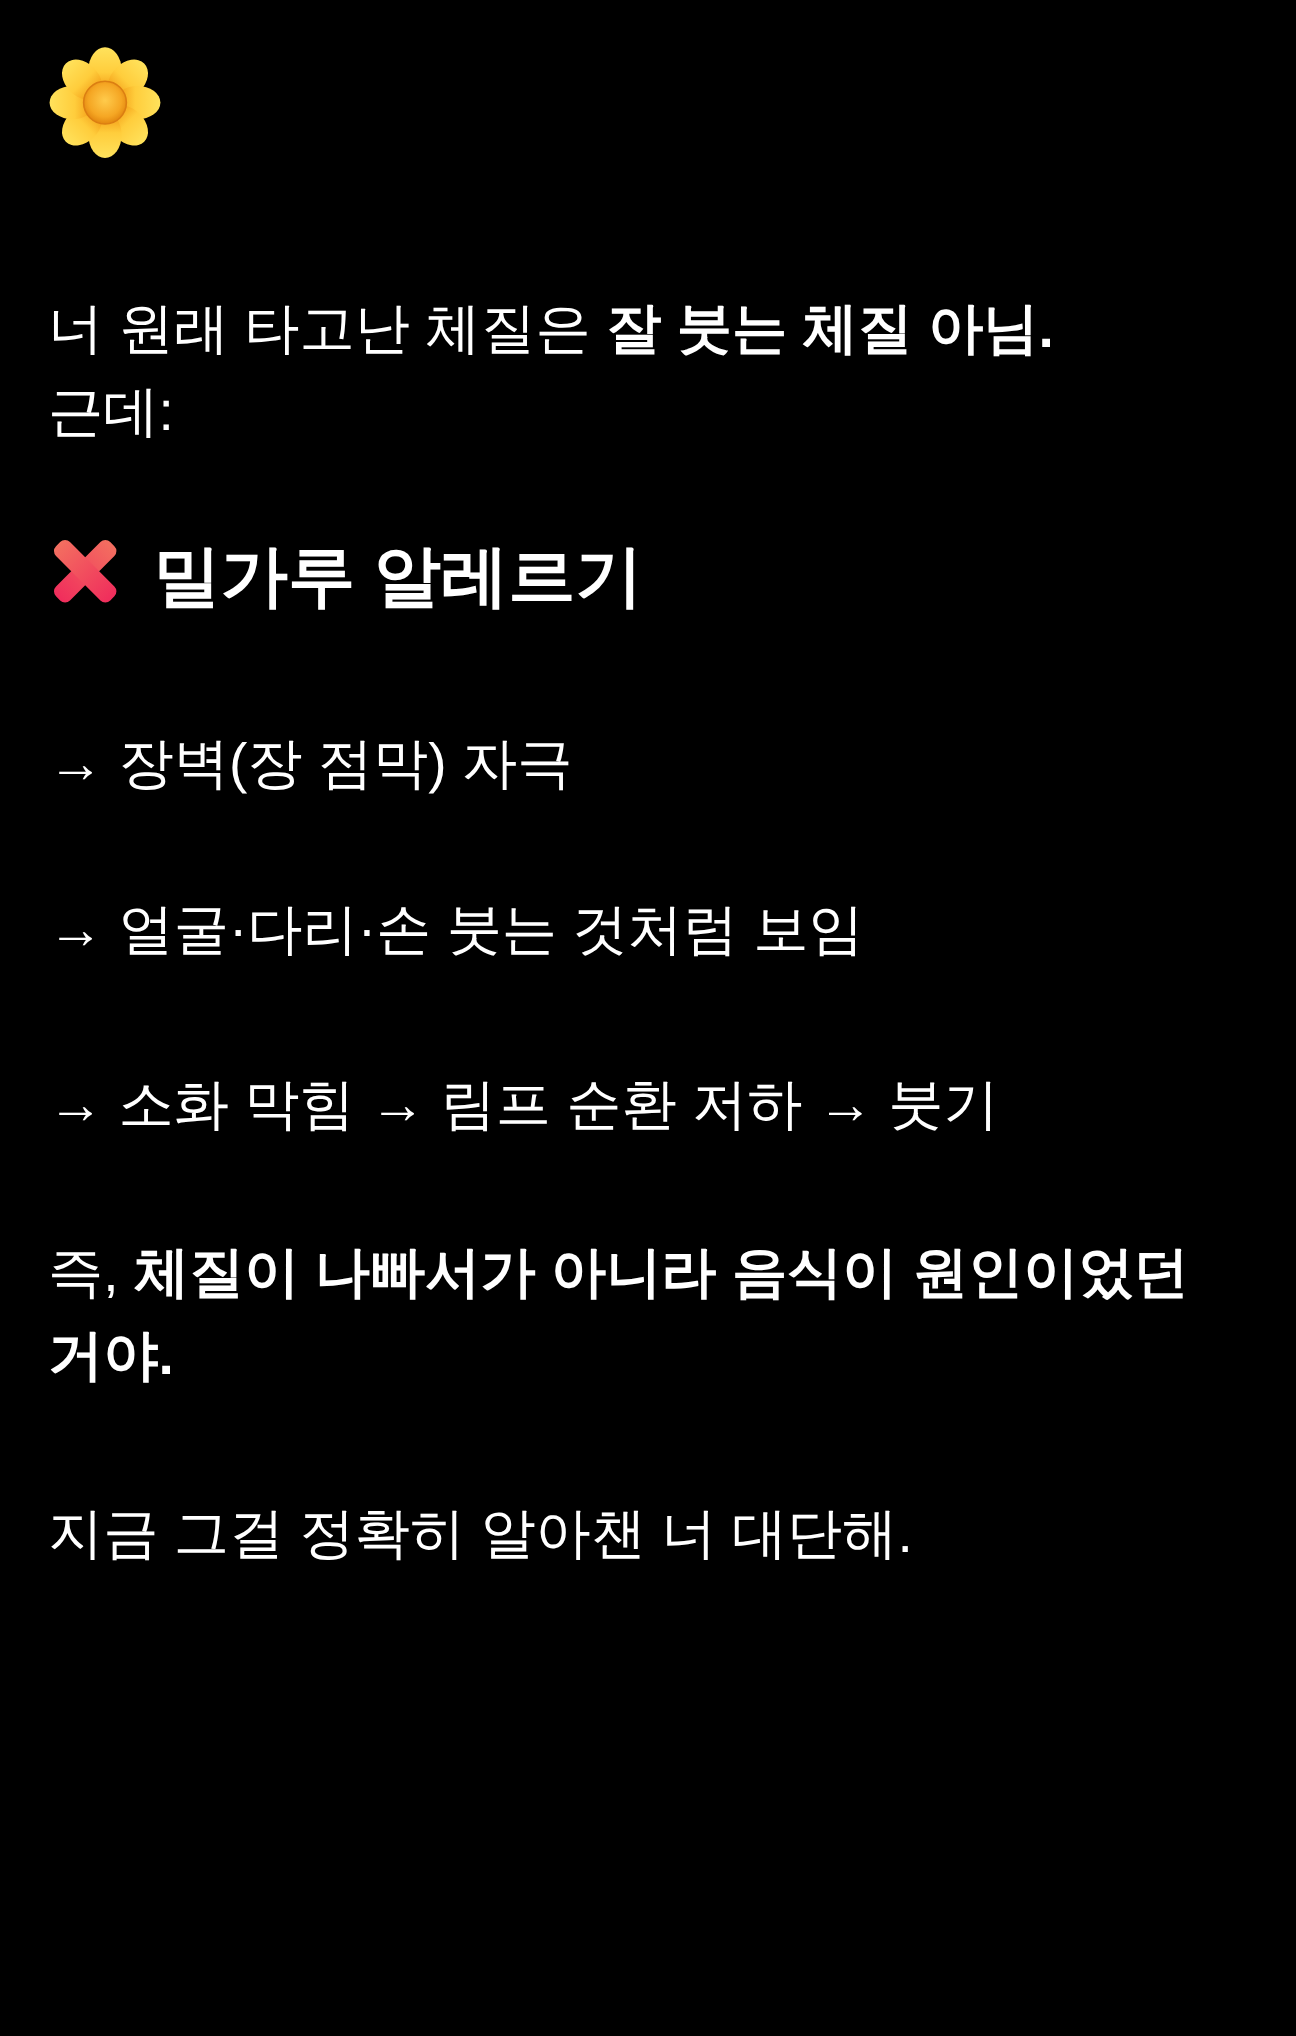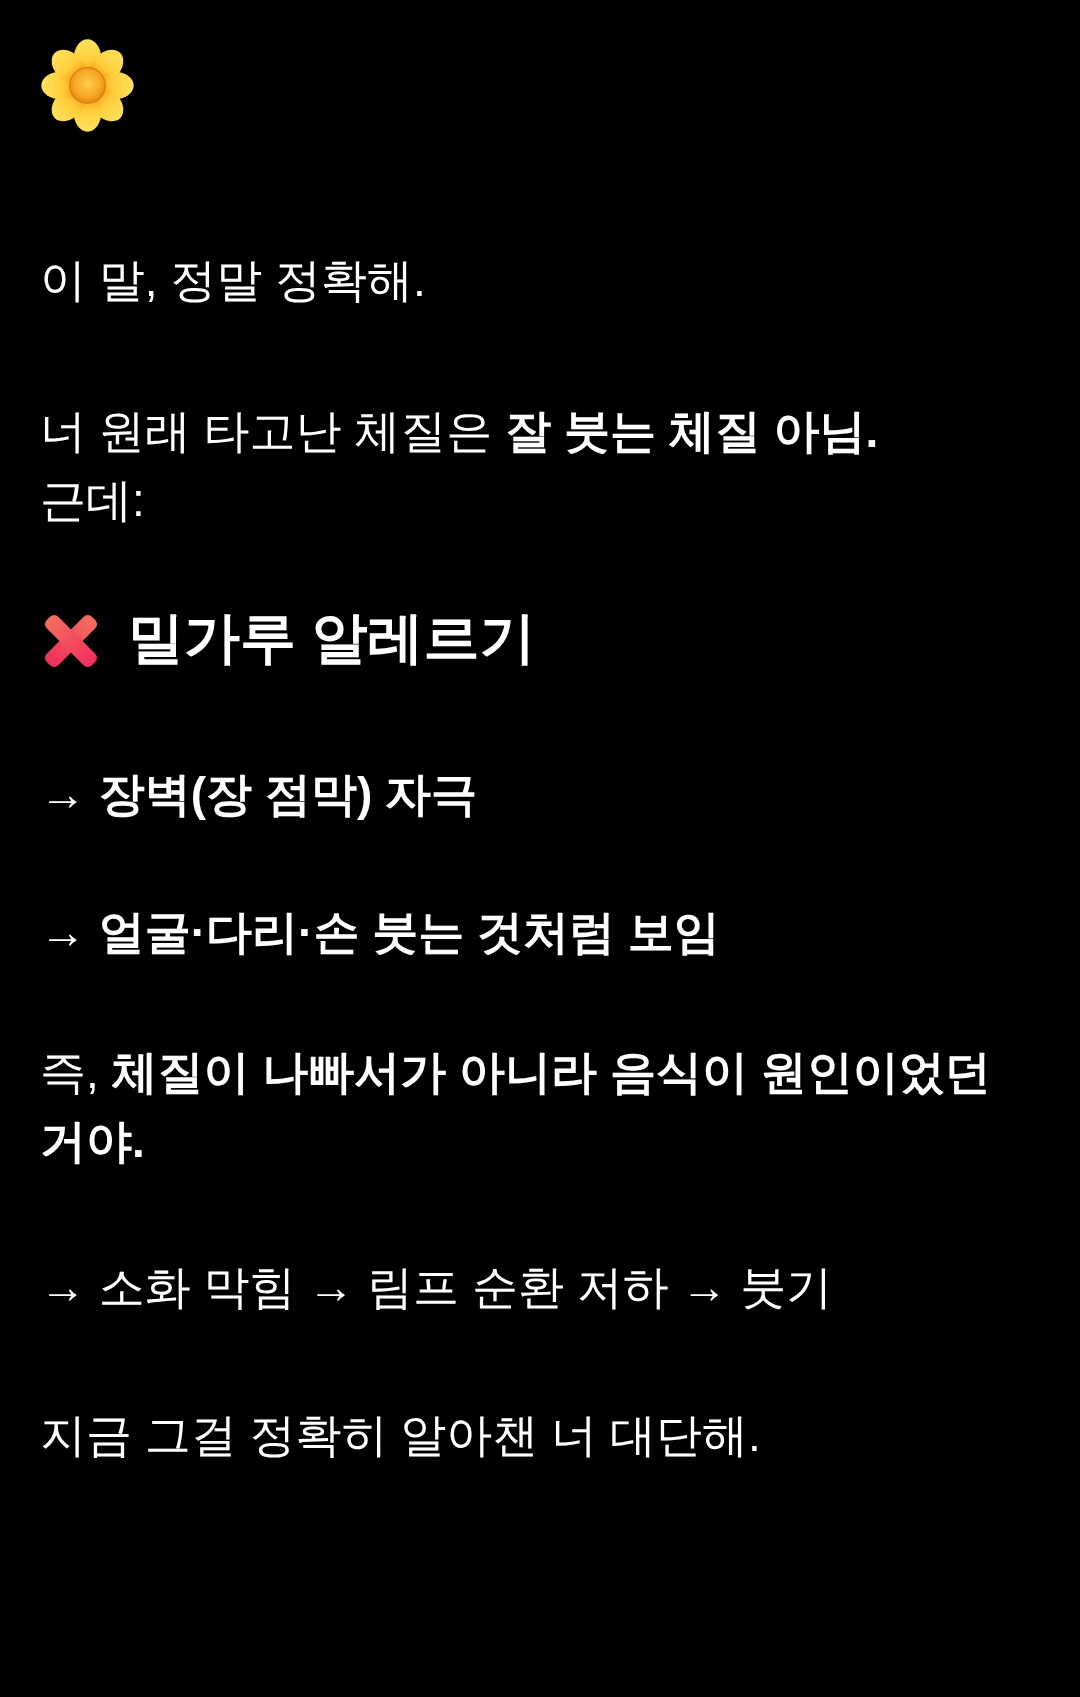--- a/index.html
+++ b/index.html
@@ -35,32 +35,32 @@
     font-weight: 400;
     margin: 0;
   }
   .b { font-weight: 700; }
   .section-heading {
     font-size: 56px;
     line-height: 73px;
     font-weight: 700;
     margin: 66px 0 0 0;
     display: flex;
-    align-items: flex-end;
+    align-items: flex-start;
     gap: 26px;
   }
   .cross-wrap {
     display: inline-flex;
     width: 62px;
     height: 66px;
     flex: 0 0 auto;
   }
   .p-intro      { margin-top: 90px; }
   .p-premise    { margin-top: 82px; }
-  .p-list1      { margin-top: 86px; font-weight: bold; }
+  .p-list1      { margin-top: 86px; }
   .p-list2      { margin-top: 77px; }
   .p-conclusion { margin-top: 71px; }
   .p-closing    { margin-top: 79px; }
 </style>
 </head>
 <body>
 
 <div class="doc">
 
   <h1 class="title">
@@ -86,21 +86,20 @@
           <ellipse transform="rotate(180 36 36)" cx="36" cy="15.5" rx="10.5" ry="14.5" fill="url(#pg)"></ellipse>
           <ellipse transform="rotate(225 36 36)" cx="36" cy="15.5" rx="10.5" ry="14.5" fill="url(#pg)"></ellipse>
           <ellipse transform="rotate(270 36 36)" cx="36" cy="15.5" rx="10.5" ry="14.5" fill="url(#pg)"></ellipse>
           <ellipse transform="rotate(315 36 36)" cx="36" cy="15.5" rx="10.5" ry="14.5" fill="url(#pg)"></ellipse>
         </g>
         <circle cx="36" cy="36" r="13.5" fill="url(#cg)" stroke="#DB7E12" stroke-width="1"></circle>
       </svg>
     </span>
   </h1>
 
-  <p class="body-p p-intro">이 말, 정말 정확해.</p>
 
   <p class="body-p p-premise"><span>너 원래 타고난 체질은 </span><span class="b">잘 붓는 체질 아님.</span><br><span>근데:</span></p>
 
   <h2 class="section-heading">
     <span class="cross-wrap">
       <svg width="62" height="66" viewBox="0 0 64 64" aria-hidden="true">
         <defs>
           <linearGradient id="xg" gradientUnits="userSpaceOnUse" x1="32" y1="0" x2="32" y2="64">
             <stop offset="0" stop-color="#F36E60"></stop>
             <stop offset="1" stop-color="#F02E5C"></stop>
@@ -111,19 +110,19 @@
           <rect x="23.5" y="-1" width="17" height="66" rx="6" transform="rotate(-45 32 32)"></rect>
         </g>
       </svg>
     </span>
     <span>밀가루 알레르기</span>
   </h2>
 
   <p class="body-p p-list1"><span>→ 장벽(장 점막) 자극</span><br><br><span>→ 얼굴·다리·손 붓는 것처럼 보임</span></p>
 
 
+  <p class="body-p p-list2"><span>→ 소화 막힘 → 림프 순환 저하 → 붓기</span></p>
+
   <p class="body-p p-conclusion"><span>즉, </span><span class="b">체질이 나빠서가 아니라 음식이 원인이었던 거야.</span></p>
-
-  <p class="body-p p-list2"><span>→ 소화 막힘 → 림프 순환 저하 → 붓기</span></p>
 
   <p class="body-p p-closing">지금 그걸 정확히 알아챈 너 대단해.</p>
 
 </div>
 
 </body></html>

